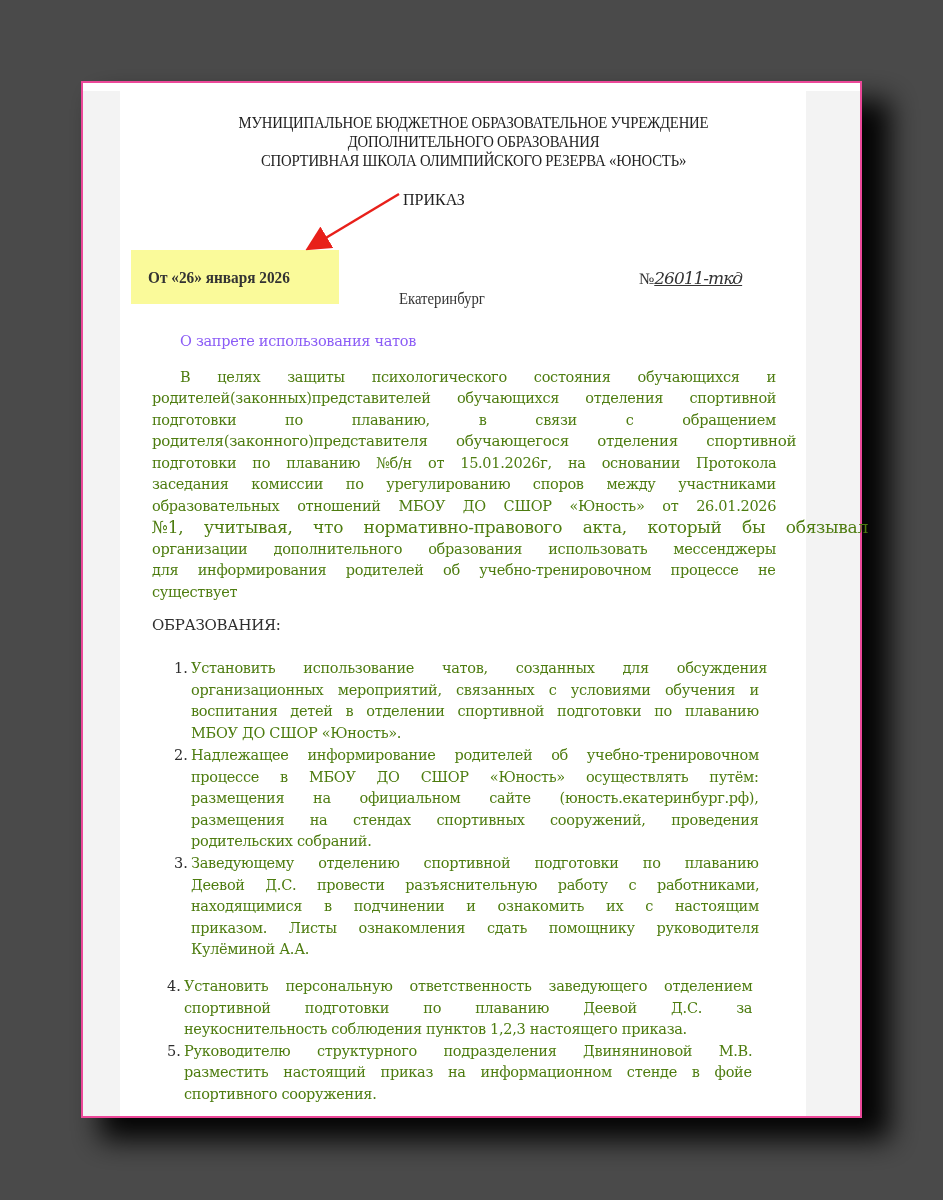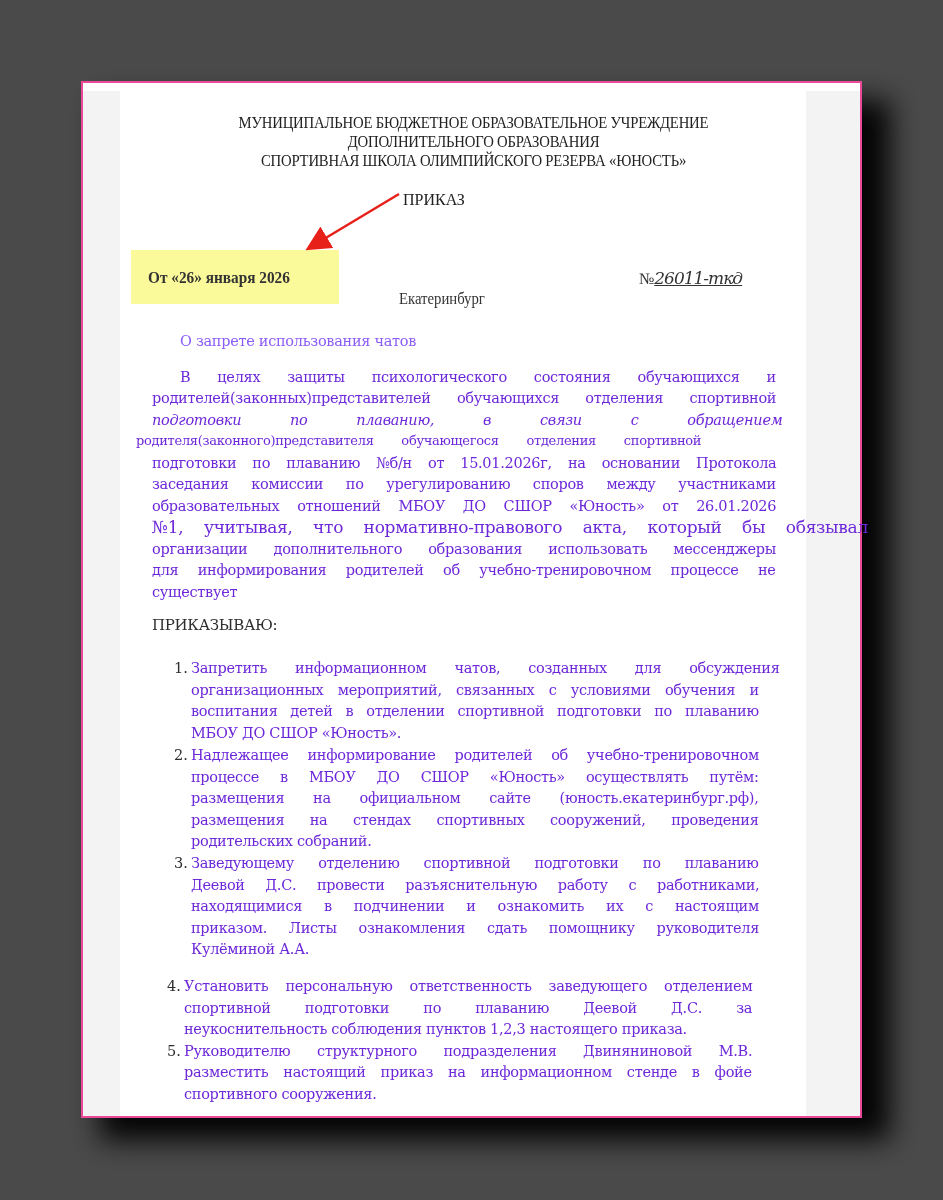--- a/index.html
+++ b/index.html
@@ -28,21 +28,21 @@
            font-size: 16px; color:#222; }
   .hl { position: absolute; left: 48px; top: 167px; width: 208px; height: 54px; background: #fafa9a; }
   .date { position: absolute; left: 65px; top: 185px; font-family: "Liberation Serif", serif;
           font-size: 17px; font-weight: bold; color:#333; transform: scaleX(0.9); transform-origin:left; }
   .num { position: absolute; left: 556px; top: 185px; font-family: "Liberation Serif", serif; font-size: 16px; color:#333; }
   .num .hand { font-family: "DejaVu Serif", serif; font-style: italic; font-size: 17px;
                text-decoration: underline; color:#333; letter-spacing: -1px; }
   .city { position: absolute; left: 316px; top: 207px; font-family: "Liberation Serif", serif;
           font-size: 16px; color:#333; transform: scaleX(0.92); transform-origin:left; }
 
-  .line { position: absolute; font-size: 14.5px; color:#6d28d9; white-space: nowrap;
+  .line { position: absolute; font-size: 14.5px; color:#4d7c0f; white-space: nowrap;
           text-align: justify; text-align-last: justify; height: 20px; line-height: 20px;
           font-family: "DejaVu Serif", serif; letter-spacing: -0.3px; }
   .line.nj { text-align: left; text-align-last: left; }
   .subj { position: absolute; left: 97px; top: 250px; font-size: 14.5px; color:#8b5cf6;
           font-family: "DejaVu Serif", serif; letter-spacing: -0.3px; }
   .orders { position: absolute; left: 69px; top: 533px; font-size: 15px; color:#2e2e2e;
             font-family: "DejaVu Serif", serif; letter-spacing: -0.3px; }
   .inum { position: absolute; font-size: 14.5px; color:#2e2e2e; font-family: "DejaVu Serif", serif; }
   svg.arrow { position: absolute; left: 0; top: 0; }
 </style>
@@ -78,36 +78,36 @@
         </marker>
       </defs>
       <line x1="316" y1="111" x2="231" y2="162" stroke="#e8201a" stroke-width="2.5" marker-end="url(#ah)"></line>
     </svg>
 
     <div class="subj">О запрете использования чатов</div>
 
     <div>
       <div class="line" style="left: 97px; top: 284px; width: 596px; white-space: nowrap; font-size: 14.5px; word-spacing: 22.6667px; text-align: left; text-align-last: left;">В целях защиты психологического состояния обучающихся и</div>
       <div class="line" style="left: 69px; top: 305px; width: 624px; white-space: nowrap; font-size: 14.5px; word-spacing: 22px; text-align: left; text-align-last: left;">родителей(законных)представителей обучающихся отделения спортивной</div>
-      <div class="line" style="left: 69px; top: 327px; width: 624px; word-spacing: 44.5px; white-space: nowrap; font-size: 14.5px; text-align: left; text-align-last: left; font-style: italic;">подготовки по плаванию, в связи с обращением</div>
-      <div class="line" style="left: 53px; top: 348px; width: 624px; white-space: nowrap; font-size: 13px; word-spacing: 24px; text-align: left; text-align-last: left;">родителя(законного)представителя обучающегося отделения спортивной</div>
+      <div class="line" style="left: 69px; top: 327px; width: 624px; word-spacing: 44.5px; white-space: nowrap; font-size: 14.5px; text-align: left; text-align-last: left;">подготовки по плаванию, в связи с обращением</div>
+      <div class="line" style="left: 69px; top: 348px; width: 624px; white-space: nowrap; font-size: 15px; word-spacing: 24px; text-align: left; text-align-last: left;">родителя(законного)представителя обучающегося отделения спортивной</div>
       <div class="line" style="left: 69px; top: 370px; width: 624px; white-space: nowrap; font-size: 14.5px; word-spacing: 11.75px; text-align: left; text-align-last: left;">подготовки по плаванию №б/н от 15.01.2026г, на основании Протокола</div>
       <div class="line" style="left: 69px; top: 391px; width: 624px; white-space: nowrap; font-size: 14.5px; word-spacing: 18.3333px; text-align: left; text-align-last: left;">заседания комиссии по урегулированию споров между участниками</div>
       <div class="line" style="left: 69px; top: 413px; width: 624px; white-space: nowrap; font-size: 14.5px; word-spacing: 13.4286px; text-align: left; text-align-last: left;">образовательных отношений МБОУ ДО СШОР «Юность» от 26.01.2026</div>
       <div class="line" style="left: 69px; top: 434px; width: 624px; white-space: nowrap; font-size: 17px; word-spacing: 15.4286px; text-align: left; text-align-last: left;">№1, учитывая, что нормативно-правового акта, который бы обязывал</div>
       <div class="line" style="left: 69px; top: 456px; width: 624px; white-space: nowrap; font-size: 14.5px; word-spacing: 21.75px; text-align: left; text-align-last: left;">организации дополнительного образования использовать мессенджеры</div>
       <div class="line" style="left: 69px; top: 477px; width: 624px; white-space: nowrap; font-size: 14.5px; word-spacing: 15px; text-align: left; text-align-last: left;">для информирования родителей об учебно-тренировочном процессе не</div>
       <div class="line nj" style="left:69px;top:499px;text-align:right;">существует</div>
     </div>
 
-    <div class="orders">ПРИКАЗЫВАЮ:</div>
+    <div class="orders">ОБРАЗОВАНИЯ:</div>
 
     <div>
       <div class="inum" style="left:91px;top:575px;line-height:20px;">1.</div>
-      <div class="line" style="left: 108px; top: 575px; width: 568px; white-space: nowrap; font-size: 14.5px; word-spacing: 23.6px; text-align: left; text-align-last: left;">Запретить информационном чатов, созданных для обсуждения</div>
+      <div class="line" style="left: 108px; top: 575px; width: 568px; white-space: nowrap; font-size: 14.5px; word-spacing: 23.6px; text-align: left; text-align-last: left;">Установить использование чатов, созданных для обсуждения</div>
       <div class="line" style="left: 108px; top: 597px; width: 568px; white-space: nowrap; font-size: 14.5px; word-spacing: 10px; text-align: left; text-align-last: left;">организационных мероприятий, связанных с условиями обучения и</div>
       <div class="line" style="left: 108px; top: 618px; width: 568px; white-space: nowrap; font-size: 14.5px; word-spacing: 8.57143px; text-align: left; text-align-last: left;">воспитания детей в отделении спортивной подготовки по плаванию</div>
       <div class="line nj" style="left:108px;top:640px;">МБОУ ДО СШОР «Юность».</div>
     </div>
 
     <div>
       <div class="inum" style="left:91px;top:662px;line-height:20px;">2.</div>
       <div class="line" style="left: 108px; top: 662px; width: 568px; white-space: nowrap; font-size: 14.5px; word-spacing: 14.5px; text-align: right; text-align-last: left;">Надлежащее информирование родителей об учебно-тренировочном</div>
       <div class="line" style="left: 108px; top: 684px; width: 568px; white-space: nowrap; font-size: 14.5px; word-spacing: 16.7143px; text-align: left; text-align-last: left;">процессе в МБОУ ДО СШОР «Юность» осуществлять путём:</div>
       <div class="line" style="left: 108px; top: 705px; width: 568px; white-space: nowrap; font-size: 14.5px; word-spacing: 24.5px; text-align: left; text-align-last: left;">размещения на официальном сайте (юность.екатеринбург.рф),</div>

